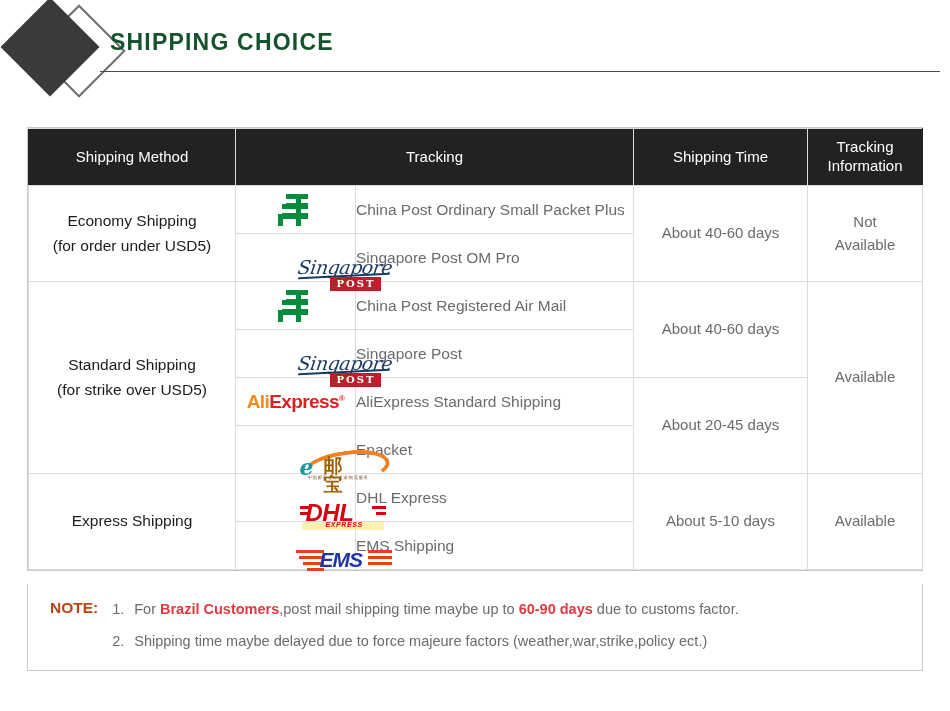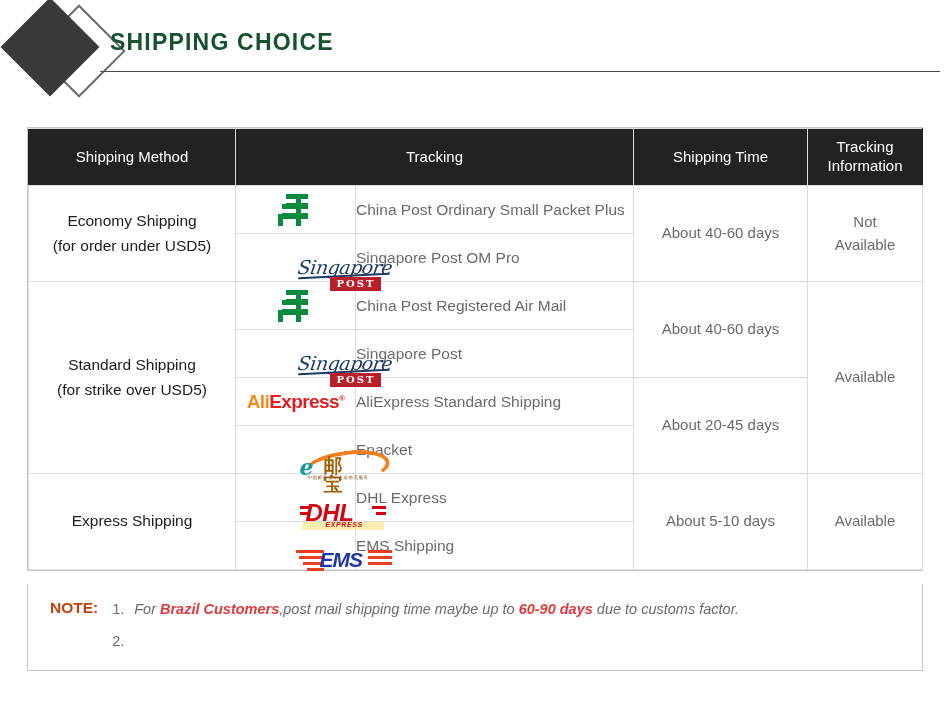--- a/index.html
+++ b/index.html
@@ -314,21 +314,21 @@
     white-space: nowrap;
     padding-top: 1px;
   }
   .note-list {
     font-size: 14.5px;
     color: #6b6b6b;
     line-height: 1.62;
   }
   .note-item { display: flex; }
   .note-num { width: 22px; flex: 0 0 22px; }
-  .note-text { flex: 1; font-style: italic; }
+  .note-text { flex: 1; }
   .red-b { color: #e0393e; font-weight: bold; }
   .note-spacer { height: 9px; }
 </style>
 </head>
 <body>
 
 <div class="section-header">
   <div class="diamond-outline"></div>
   <div class="diamond-solid"></div>
   <div class="header-title">SHIPPING CHOICE</div>
@@ -493,17 +493,17 @@
   <div class="note-row">
     <div class="note-label">NOTE:</div>
     <div class="note-list">
       <div class="note-item">
         <span class="note-num">1.</span>
         <span class="note-text"><span>For </span><span class="red-b">Brazil Customers</span><span>,post mail shipping time maybe up to </span><span class="red-b">60-90 days</span><span> due to customs factor.</span></span>
       </div>
       <div class="note-spacer"></div>
       <div class="note-item">
         <span class="note-num">2.</span>
-        <span class="note-text"><br></span>
+        <span class="note-text"><span>Shipping time maybe delayed due to force majeure factors (weather,war,strike,policy ect.)</span><br></span>
       </div>
     </div>
   </div>
 </div>
 
 </body></html>

